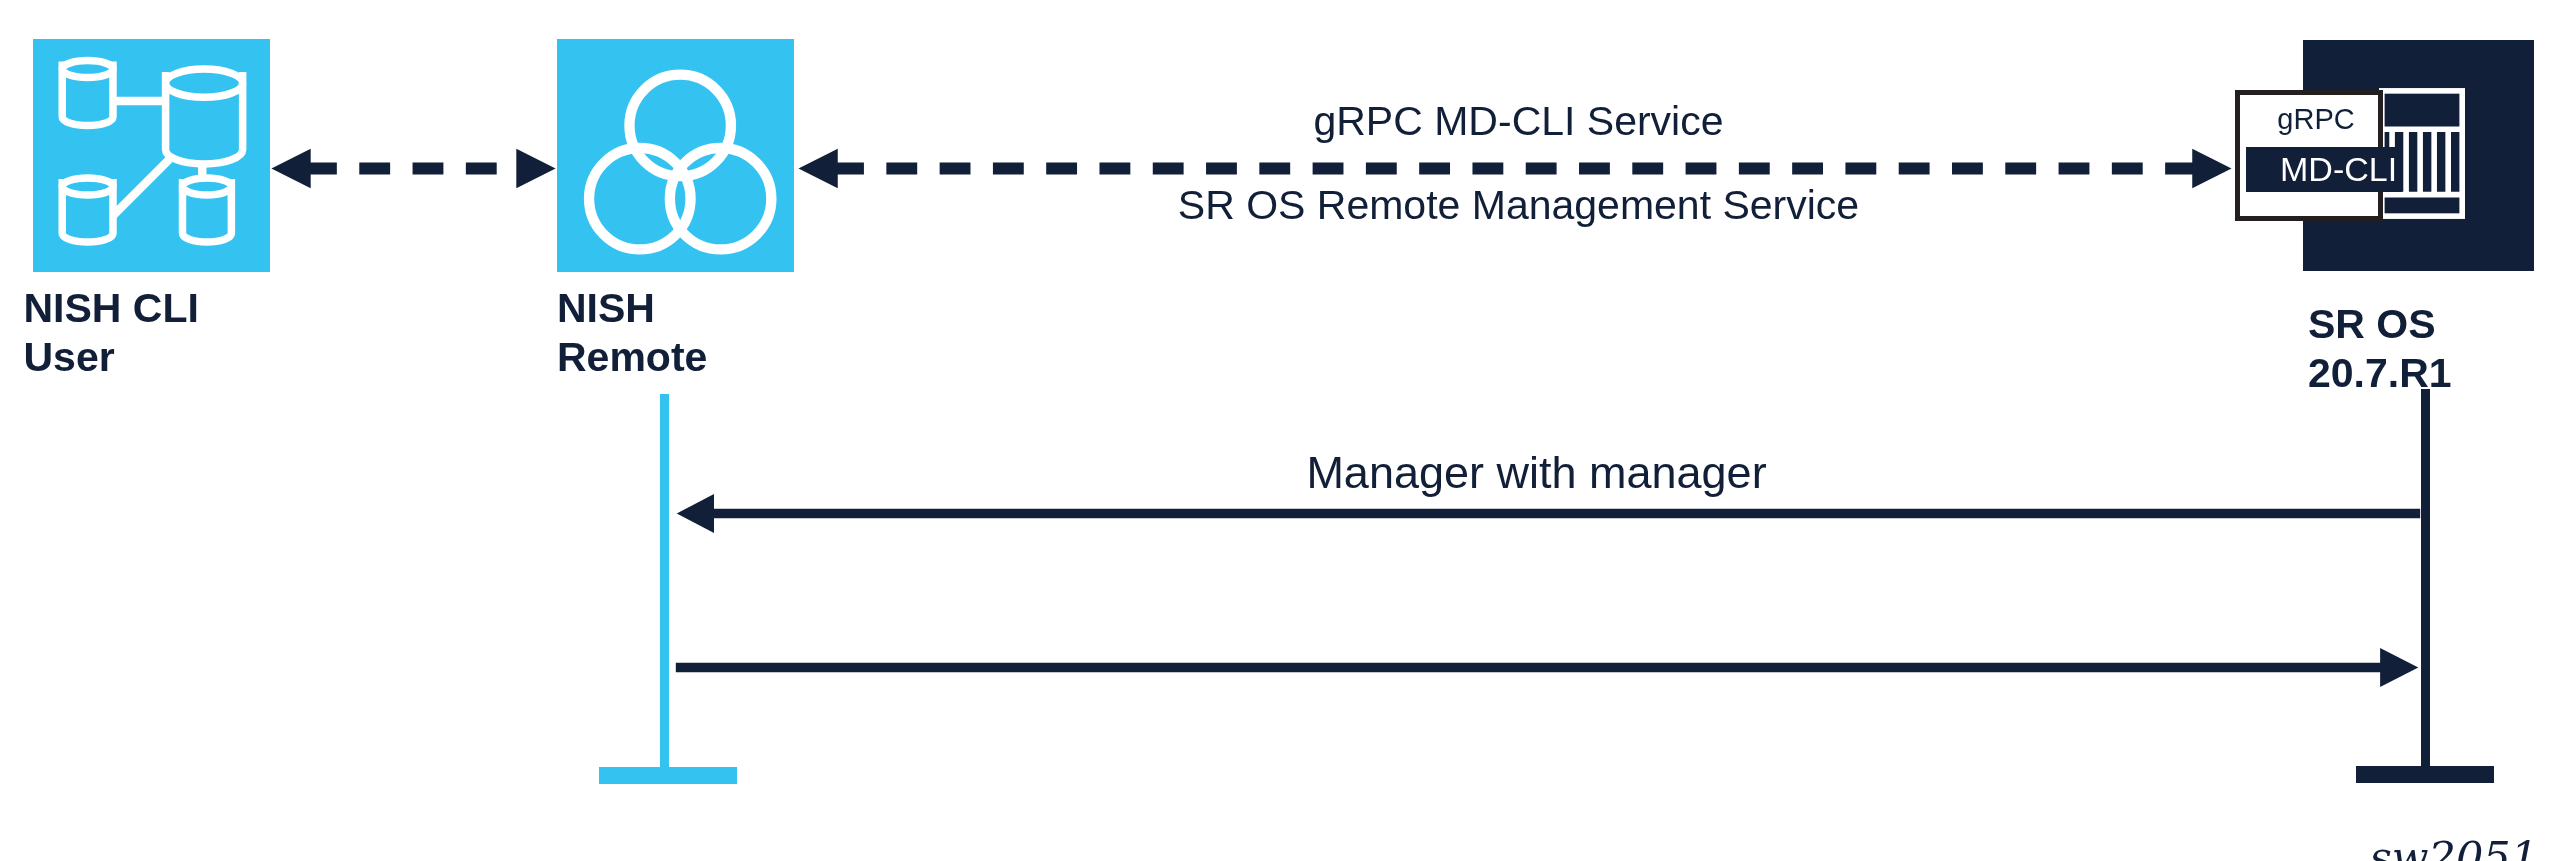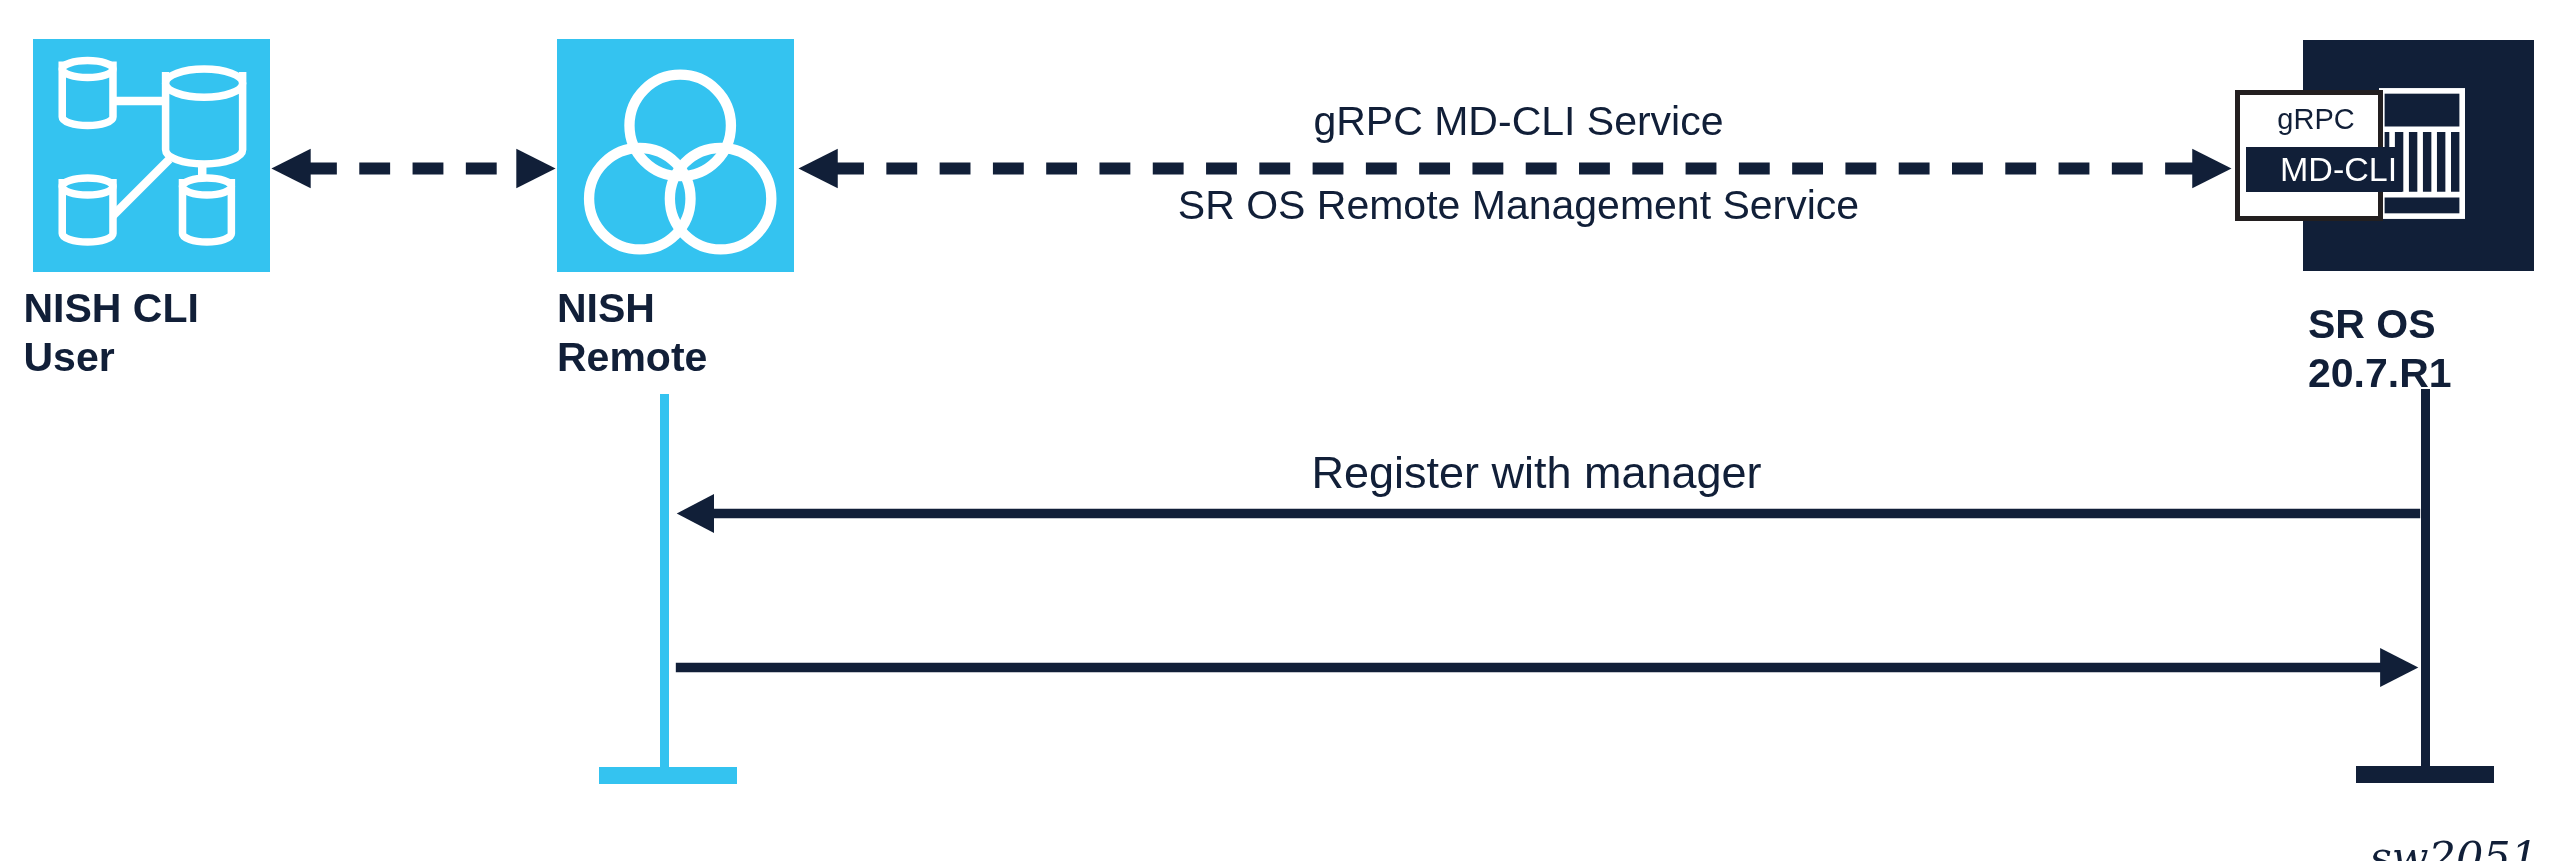--- a/index.html
+++ b/index.html
@@ -133,21 +133,21 @@
   <div class="entity-label" style="left:2308px;top:284px;width:235px;margin-top:16px;">
     <div>SR OS</div>
     <div>20.7.R1</div>
   </div>
 
   <div class="lifeline ll-cyan" style="left:660px;top:394px;width:9.4px;height:390px;"></div>
   <div class="lifeline ll-cyan" style="left:599px;top:767px;width:138px;height:17px;"></div>
   <div class="lifeline ll-navy" style="left:2421px;top:389px;width:9.4px;height:394px;"></div>
   <div class="lifeline ll-navy" style="left:2356px;top:766px;width:138px;height:17px;"></div>
 
-  <div class="msg-label" style="left:1067px;top:447px;width:939px;">Register with manager</div>
+  <div class="msg-label" style="left:1067px;top:447px;width:939px;">Manager with manager</div>
   <svg class="abs" style="left:669px;top:493px;" width="1758" height="41" viewBox="0 0 1872 44">
     <line x1="34" y1="22" x2="1872" y2="22" class="msg-line"></line>
     <polygon points="1,22 41,1 41,43" class="f-navy"></polygon>
   </svg>
 
   <svg class="abs" style="left:669px;top:647px;" width="1758" height="41" viewBox="0 0 1872 44">
     <line x1="0" y1="22" x2="1836" y2="22" class="msg-line"></line>
     <polygon points="1870,22 1829,1 1829,43" class="f-navy"></polygon>
   </svg>
 

